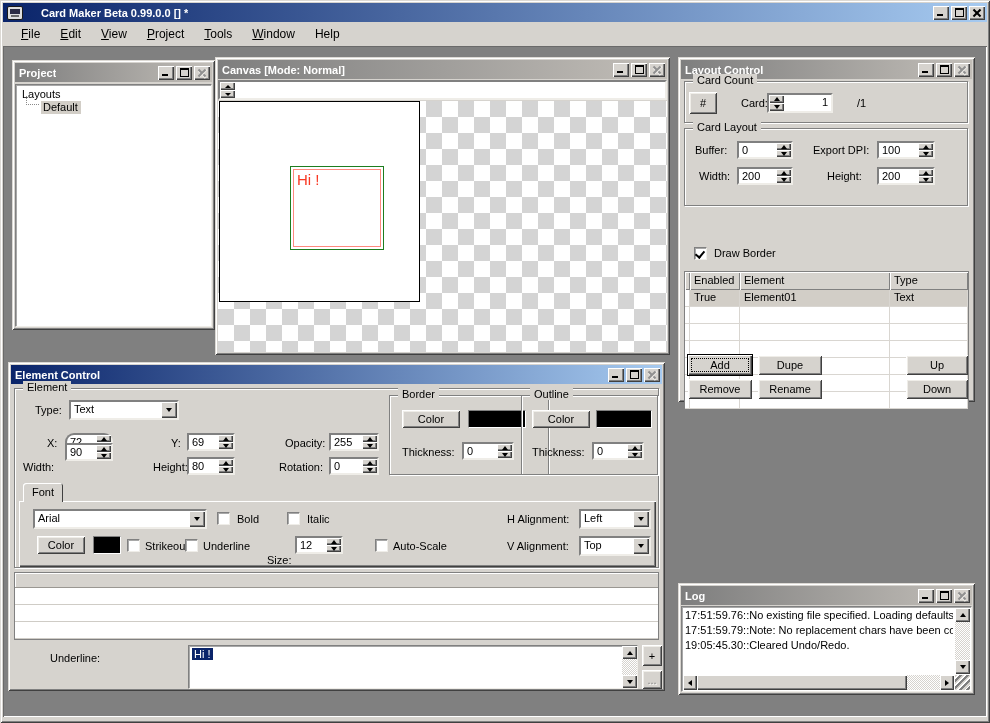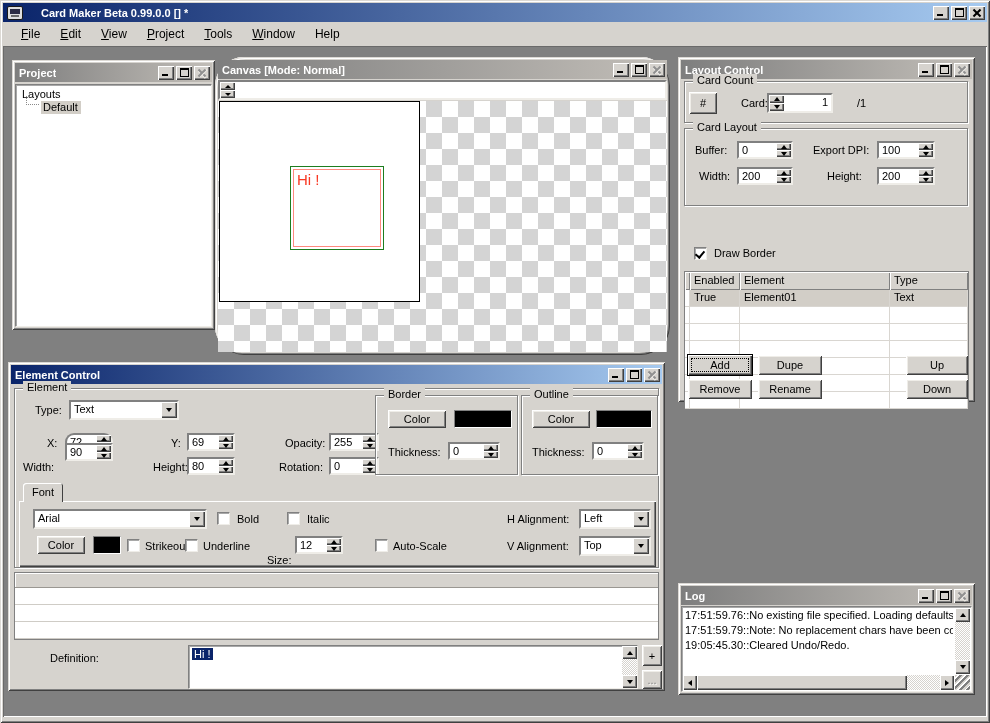--- a/index.html
+++ b/index.html
@@ -160,21 +160,21 @@
           </span>
       </span>
     </div>
     <div class="abs sunken" style="left:3px;right:3px;top:24px;bottom:3px;">
       <span class="lbl" style="left:6px;top:3px;">Layouts</span>
       <span class="tree-elbow" style="left:10px;top:11px;"></span>
       <span class="lbl" style="left:25px;top:16px;background:#d2cec7;padding:0 3px 1px 2px;">Default</span>
     </div>
   </div>
 
-  <div class="win" style="left:215px;top:57px;width:455px;height:298px;border-radius:29px;">
+  <div class="win" style="left:215px;top:57px;width:455px;height:298px;">
     <div class="titlebar tb-inactive">
       <span class="title">Canvas [Mode: Normal]</span>
       <span class="tb-controls">
         <span class="tb-btn">
             <i class="ico-min"></i>
           </span>
         <span class="tb-btn">
             <i class="ico-max"></i>
           </span>
         <span class="tb-btn">
@@ -449,21 +449,21 @@
         <div class="arrows">
             <div class="sbtn">
               <i class="tri t-up"></i>
             </div>
             <div class="sbtn">
               <i class="tri t-down"></i>
             </div>
           </div>
       </div>
 
-      <div class="group" style="left:360px;top:6px;width:143px;height:80px;">
+      <div class="group" style="left:374px;top:6px;width:160px;height:80px;">
         <span class="legend">Border</span>
         <div class="btn" style="left:12px;top:14px;width:58px;height:18px;">Color</div>
         <div class="swatch" style="left: 78px; top: 14px; width: 58px; height: 18px; background-color: rgb(0, 0, 0);"></div>
         <span class="lbl" style="left:12px;top:50px;">Thickness:</span>
         <div class="spin" style="left:72px;top:46px;width:52px;height:18px;">
           <div class="v">0</div>
           <div class="arrows">
               <div class="sbtn">
                 <i class="tri t-up"></i>
               </div>
@@ -547,21 +547,21 @@
       </div>
     </div>
 
     <div class="abs" style="left:6px;top:210px;width:645px;height:68px;border:1px solid #808080;background:#fff;overflow:hidden;">
       <div style="height:15px;background:#d6d3ce;border-bottom:1px solid #9a9792;box-shadow:inset 1px 1px 0 #fff;"></div>
       <div style="height:17px;border-bottom:1px solid #cfccc6;"></div>
       <div style="height:17px;border-bottom:1px solid #cfccc6;"></div>
       <div style="height:17px;border-bottom:1px solid #cfccc6;"></div>
     </div>
 
-    <span class="lbl" style="left:42px;top:290px;">Definition:</span>
+    <span class="lbl" style="left:42px;top:290px;">Underline:</span>
     <div class="abs sunken" style="left:180px;top:283px;width:450px;height:44px;">
       <span style="position: absolute; left: 3px; top: 2px; color: rgb(255, 255, 255); padding: 0px 2px; background-color: rgb(10, 36, 106);">Hi !</span>
       <div class="abs" style="right:0;top:0;bottom:0;width:15px;">
         <div class="sbtn abs" style="left:0;right:0;top:0;height:13px;">
             <i class="tri t-up"></i>
           </div>
         <div class="abs hatch" style="left:0;right:0;top:13px;bottom:13px;"></div>
         <div class="sbtn abs" style="left:0;right:0;bottom:0;height:13px;">
             <i class="tri t-down"></i>
           </div>

